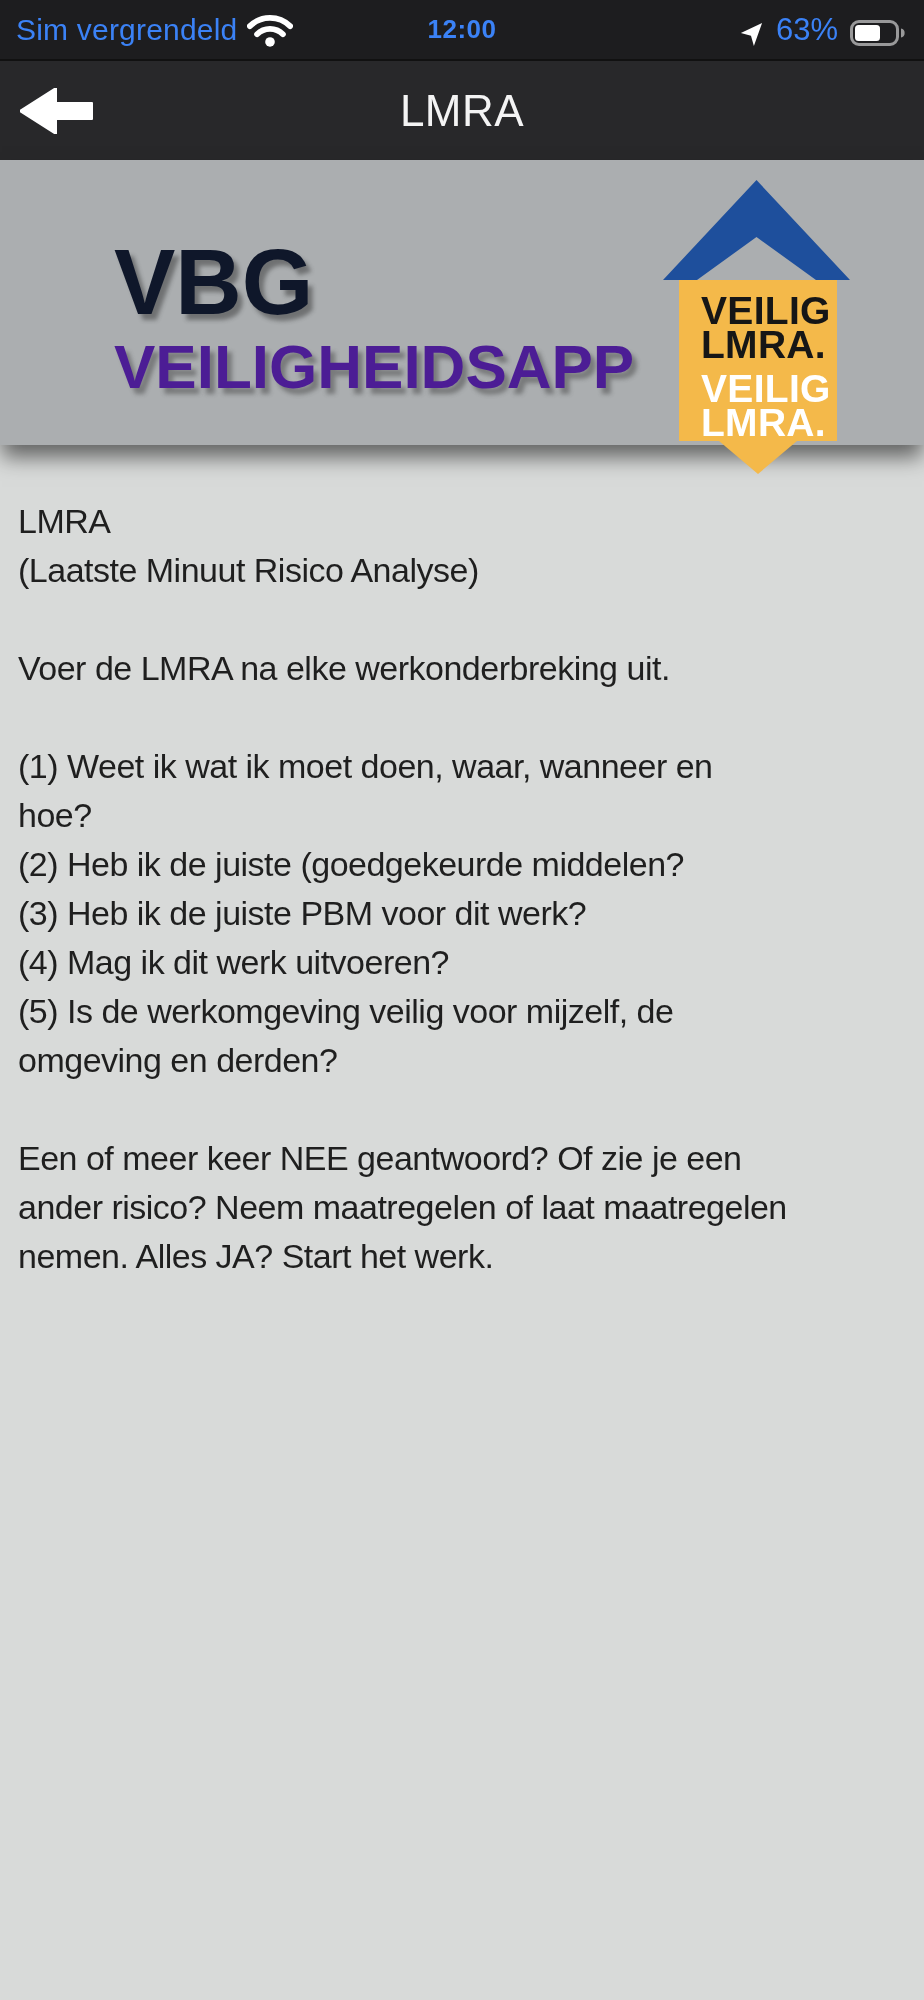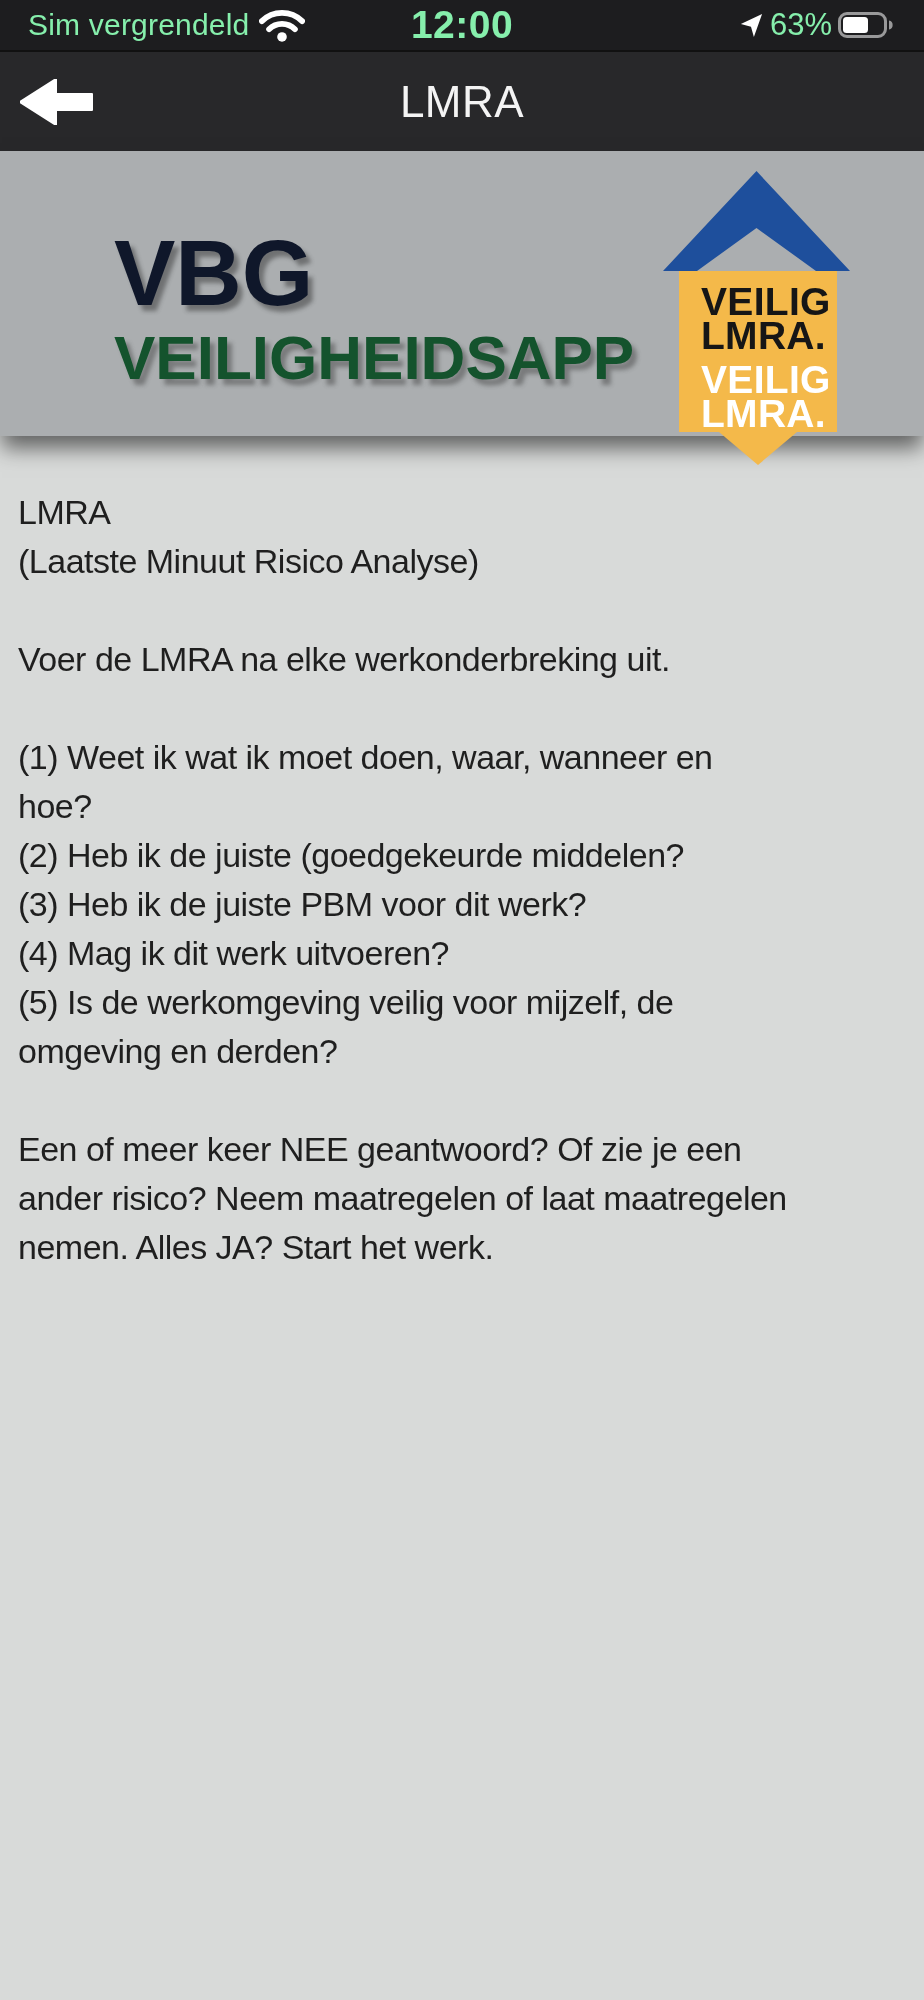--- a/index.html
+++ b/index.html
@@ -6,34 +6,34 @@
   .screen{
     position:relative;
     width:924px;height:2000px;
     background:#d8dad9;
     font-family:"Liberation Sans", sans-serif;
     overflow:hidden;
   }
   
   .status-bar{
     position:relative;
-    height:50px;
+    height:59px;
     background:#1d1d1f;
-    color:#86efac;
+    color:#3b82f6;
     display:flex;align-items:center;
-    padding:0 28px;
+    padding:0 16px;
     box-sizing:border-box;
   }
   .status-left{display:flex;align-items:center;gap:10px;}
   .carrier{font-size:30px;letter-spacing:0.2px;}
   .status-time{
     position:absolute;left:0;right:0;text-align:center;
-    font-size:39px;font-weight:700;letter-spacing:0.5px;
+    font-size:26px;font-weight:700;letter-spacing:0.5px;
   }
-  .status-right{margin-left:auto;display:flex;align-items:center;gap:6px;z-index:1;}
+  .status-right{margin-left:auto;display:flex;align-items:flex-end;gap:12px;z-index:1;}
   .battery-pct{font-size:31px;}
   
   .nav-bar{
     position:relative;
     height:101px;
     background:#28282a;
     border-top:2px solid #111;
     display:flex;align-items:center;
     box-sizing:border-box;
   }
@@ -55,21 +55,21 @@
   }
   .brand{position:absolute;left:114px;top:76px;}
   .brand-top{
     font-size:92px;line-height:92px;font-weight:700;
     color:#0f172a;
     text-shadow:5px 6px 4px rgba(40,40,40,0.45);
   }
   .brand-bottom{
     margin-top:8px;
     font-size:62px;line-height:62px;font-weight:700;
-    color:#14532d;
+    color:#4c1d95;
     text-shadow:5px 6px 4px rgba(60,60,60,0.45);
   }
   .logo{position:absolute;right:74px;top:20px;width:187px;height:295px;z-index:3;}
   .logo-chevron{position:absolute;top:0;left:0;}
   .logo-box{
     position:absolute;top:100px;left:16px;width:158px;height:161px;
     background:#f4b94a;
     box-sizing:border-box;
     padding:14px 0 0 22px;
   }

